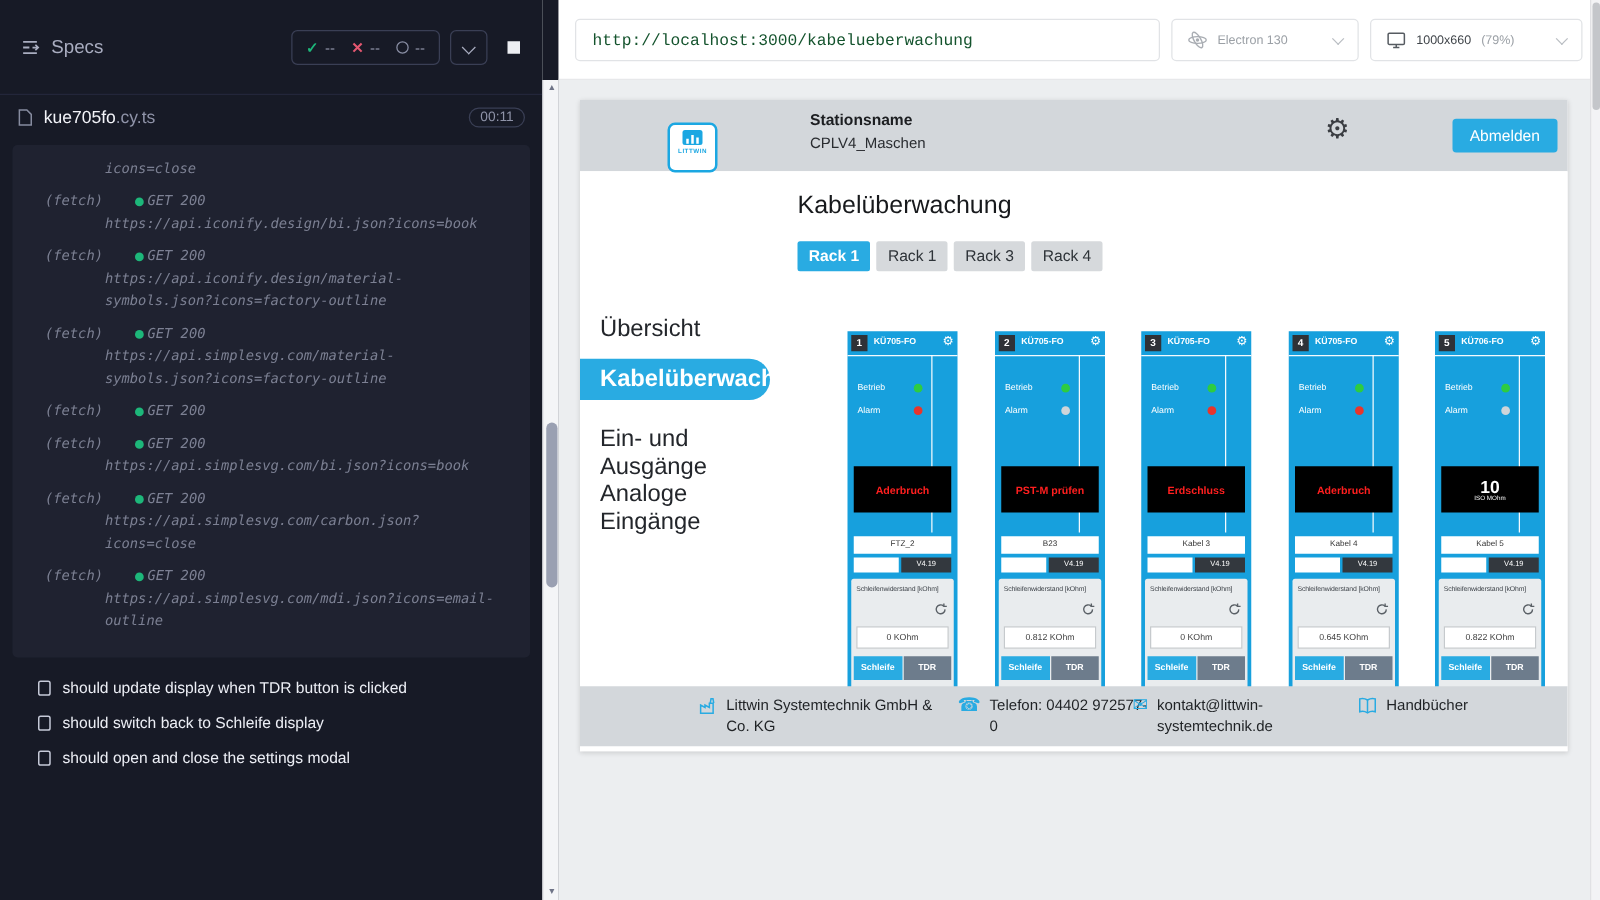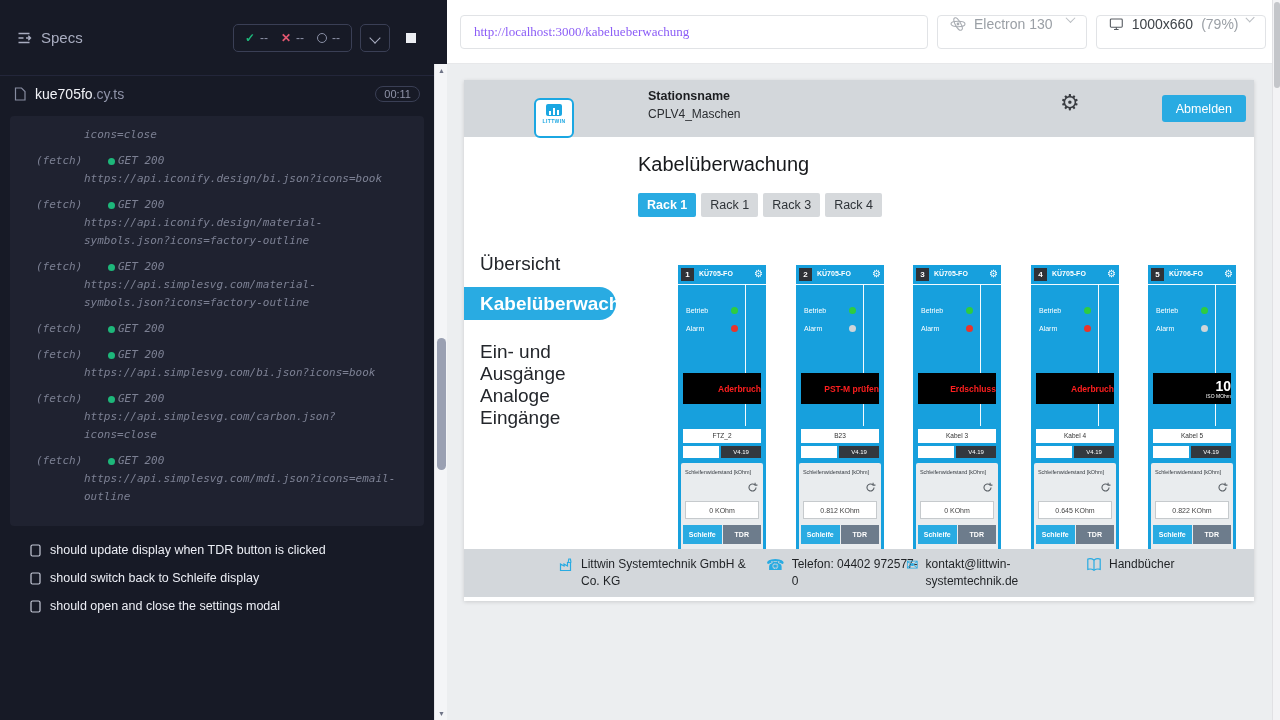--- a/index.html
+++ b/index.html
@@ -64,25 +64,25 @@
     background:#9aa0b2; border-radius:5px; cursor:pointer; }
 
   
   .stage { position:absolute; left:447px; top:0; width:825px; height:720px;
     background:#eceef0; }
   .browser-bar { position:absolute; top:0; left:0; right:0; height:64px;
     background:#fff; border-bottom:1px solid #e7e8ea; }
   .url-box { position:absolute; left:13px; top:15px; width:468px; height:34px;
     border:1px solid #e1e3e6; border-radius:4px; background:#fff; }
   .url-box input { width:100%; height:100%; border:none; outline:none;
-    font-size:13px; color:#8b5cf6; padding:0 13px; background:transparent;
-    font-family:Liberation Serif, serif; }
+    font-size:13px; color:#14532d; padding:0 13px; background:transparent;
+    font-family:Liberation Mono, monospace; }
   .select-box { position:absolute; top:15px; height:34px; border:1px solid #e1e3e6;
-    border-radius:4px; background:#fff; display:flex; align-items:flex-start;
-    padding:0 12px; gap:8px; cursor:pointer; font-size:14px; }
+    border-radius:4px; background:#fff; display:flex; align-items:center;
+    padding:0 12px; gap:8px; cursor:pointer; font-size:10px; }
   .browser-select { left:490px; width:150px; color:#9ba0a6; }
   .viewport-select { left:649px; width:170px; color:#3f4449; }
   .dim-txt { color:#9ba0a6; }
   .sel-chev { width:7px; height:7px; border-right:1.5px solid #b9bdc2;
     border-bottom:1.5px solid #b9bdc2; transform:rotate(45deg) translate(-1px,-1px);
     margin-left:auto; }
 
   
   .aut { position:absolute; left:17px; top:80px; width:790px; height:521px;
     background:#fff; box-shadow:0 1px 4px rgba(0,0,0,.14); }
@@ -134,22 +134,22 @@
     background:rgba(255,255,255,.95); }
   .vline { position:absolute; left:67px; top:19px; width:1px; height:142px;
     background:rgba(255,255,255,.95); }
   .led-row { position:absolute; left:8px; width:52px; display:flex;
     align-items:center; justify-content:space-between; }
   .led-label { color:#fff; font-size:7px; }
   .led { width:7px; height:7px; border-radius:50%; }
   .led.green { background:#2ecc40; }
   .led.red { background:#e8352c; }
   .led.idle { background:#cfd5d9; }
-  .status-box { position:absolute; left:5px; top:108px; width:78px; height:31px;
-    background:#000; display:flex; flex-direction:column; align-items:flex-end;
+  .status-box { position:absolute; left:5px; top:108px; width:78px; height:37px;
+    background:#000; display:flex; flex-direction:column; align-items:center;
     justify-content:center; z-index:2; }
   .status-alarm { color:#ff1f1f; font-size:8.5px; font-weight:bold; }
   .status-big { color:#fff; font-size:14px; font-weight:bold; line-height:14px; }
   .status-sub { color:#fff; font-size:5px; }
   .cable-box { position:absolute; left:5px; top:164px; width:78px; height:14px;
     background:#fff; color:#333; font-size:6.5px; text-align:center;
     line-height:14px; }
   .vblank { position:absolute; left:5px; top:181px; width:36px; height:12px;
     background:#fff; }
   .vver { position:absolute; left:43px; top:181px; width:40px; height:12px;

